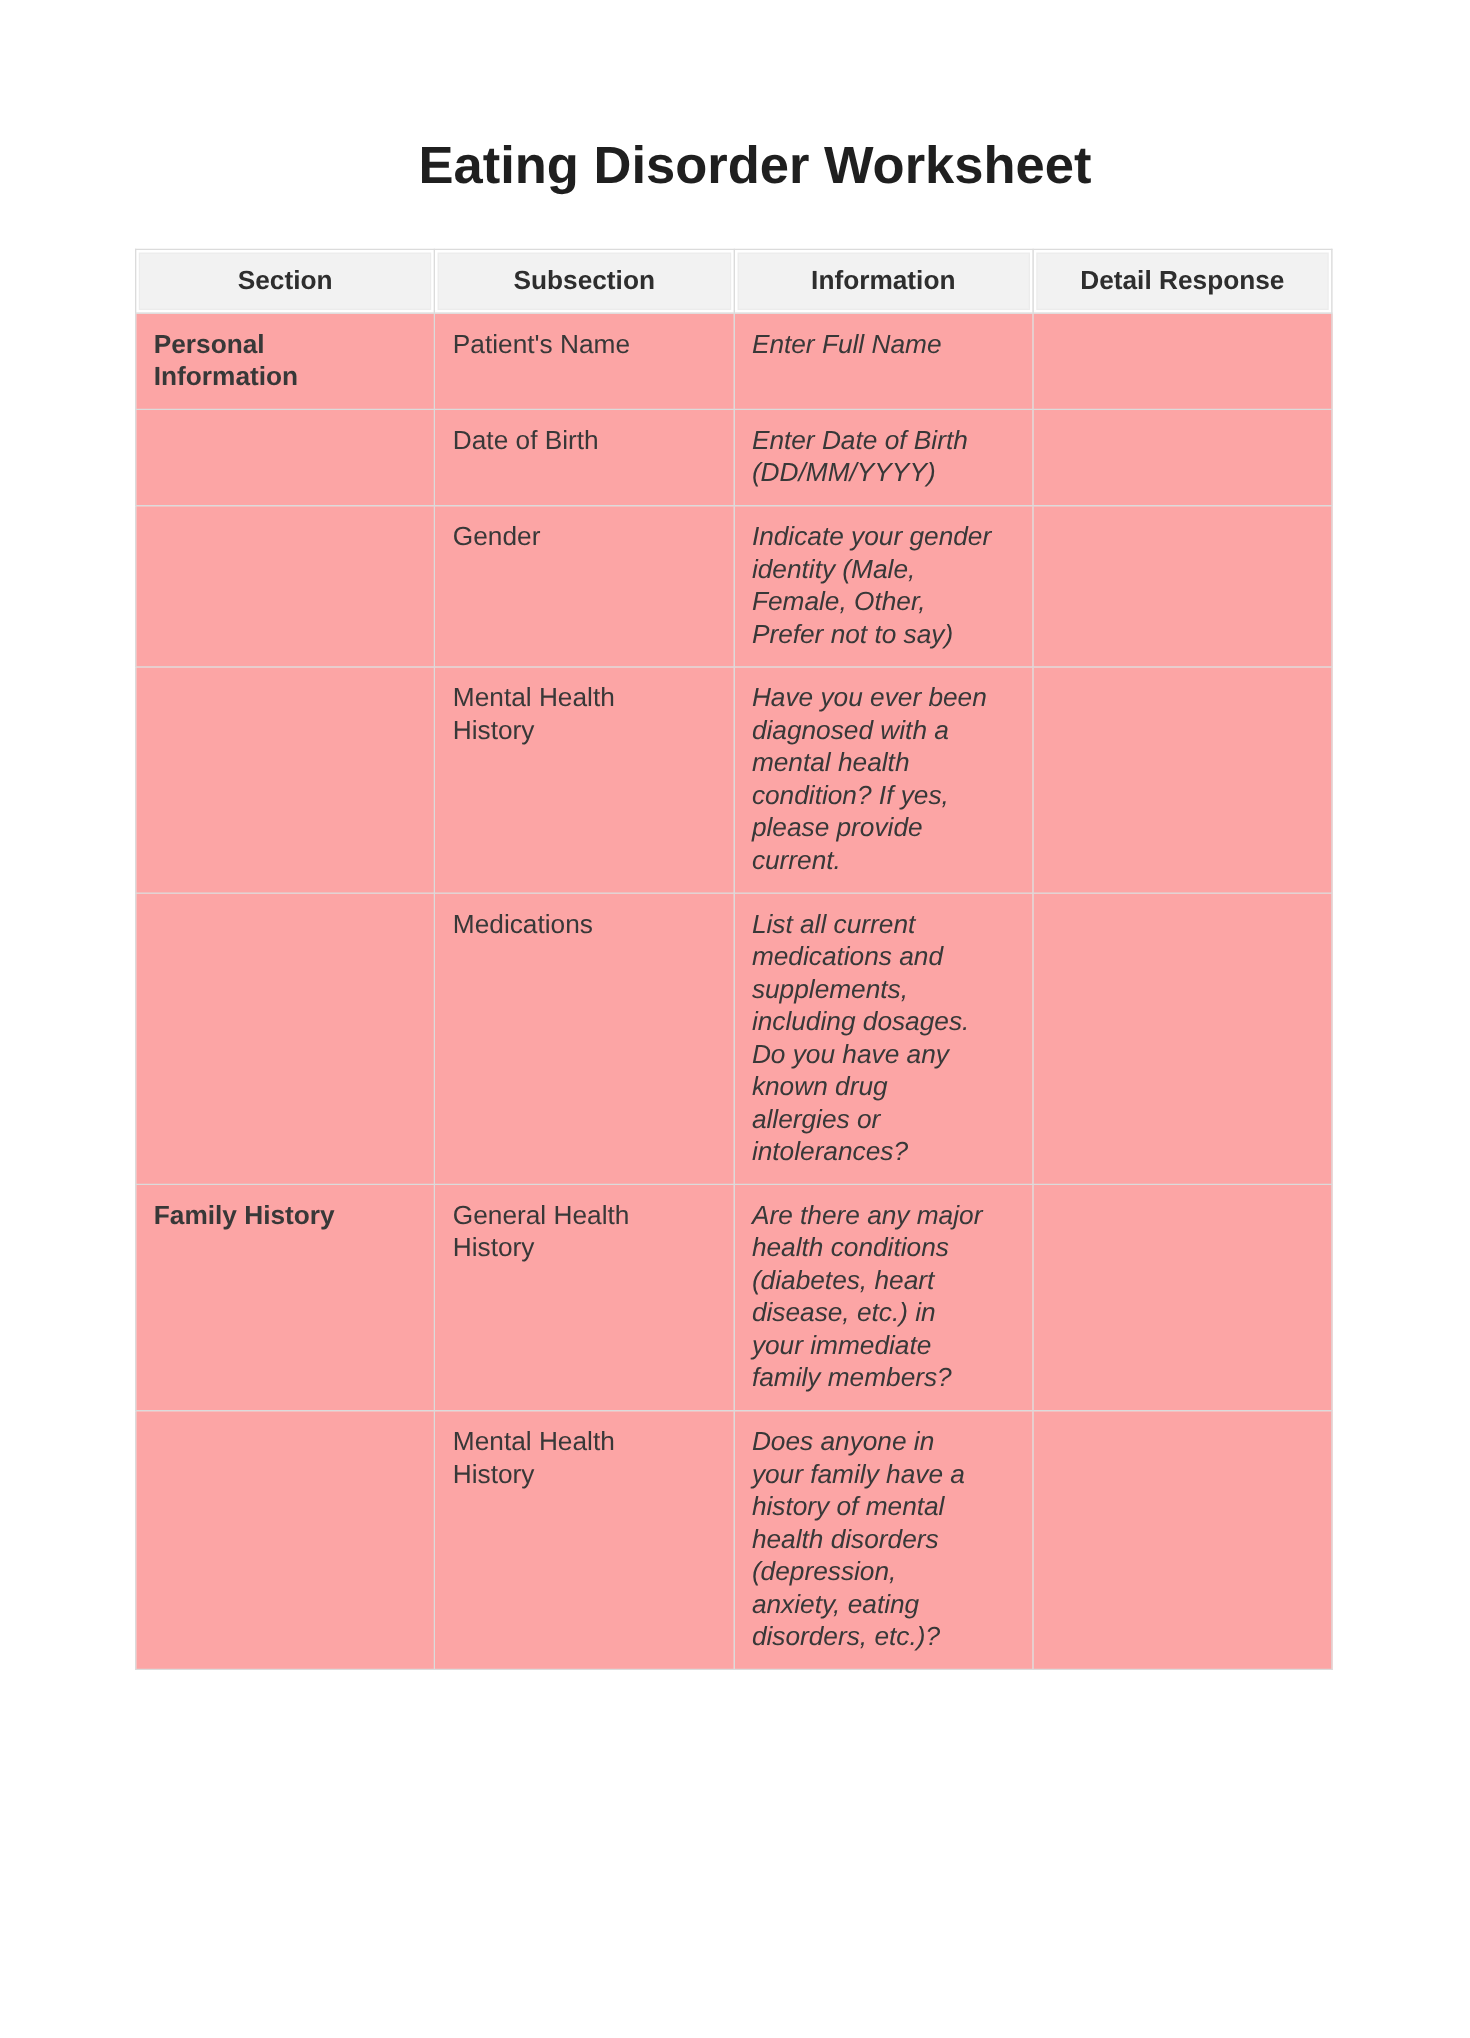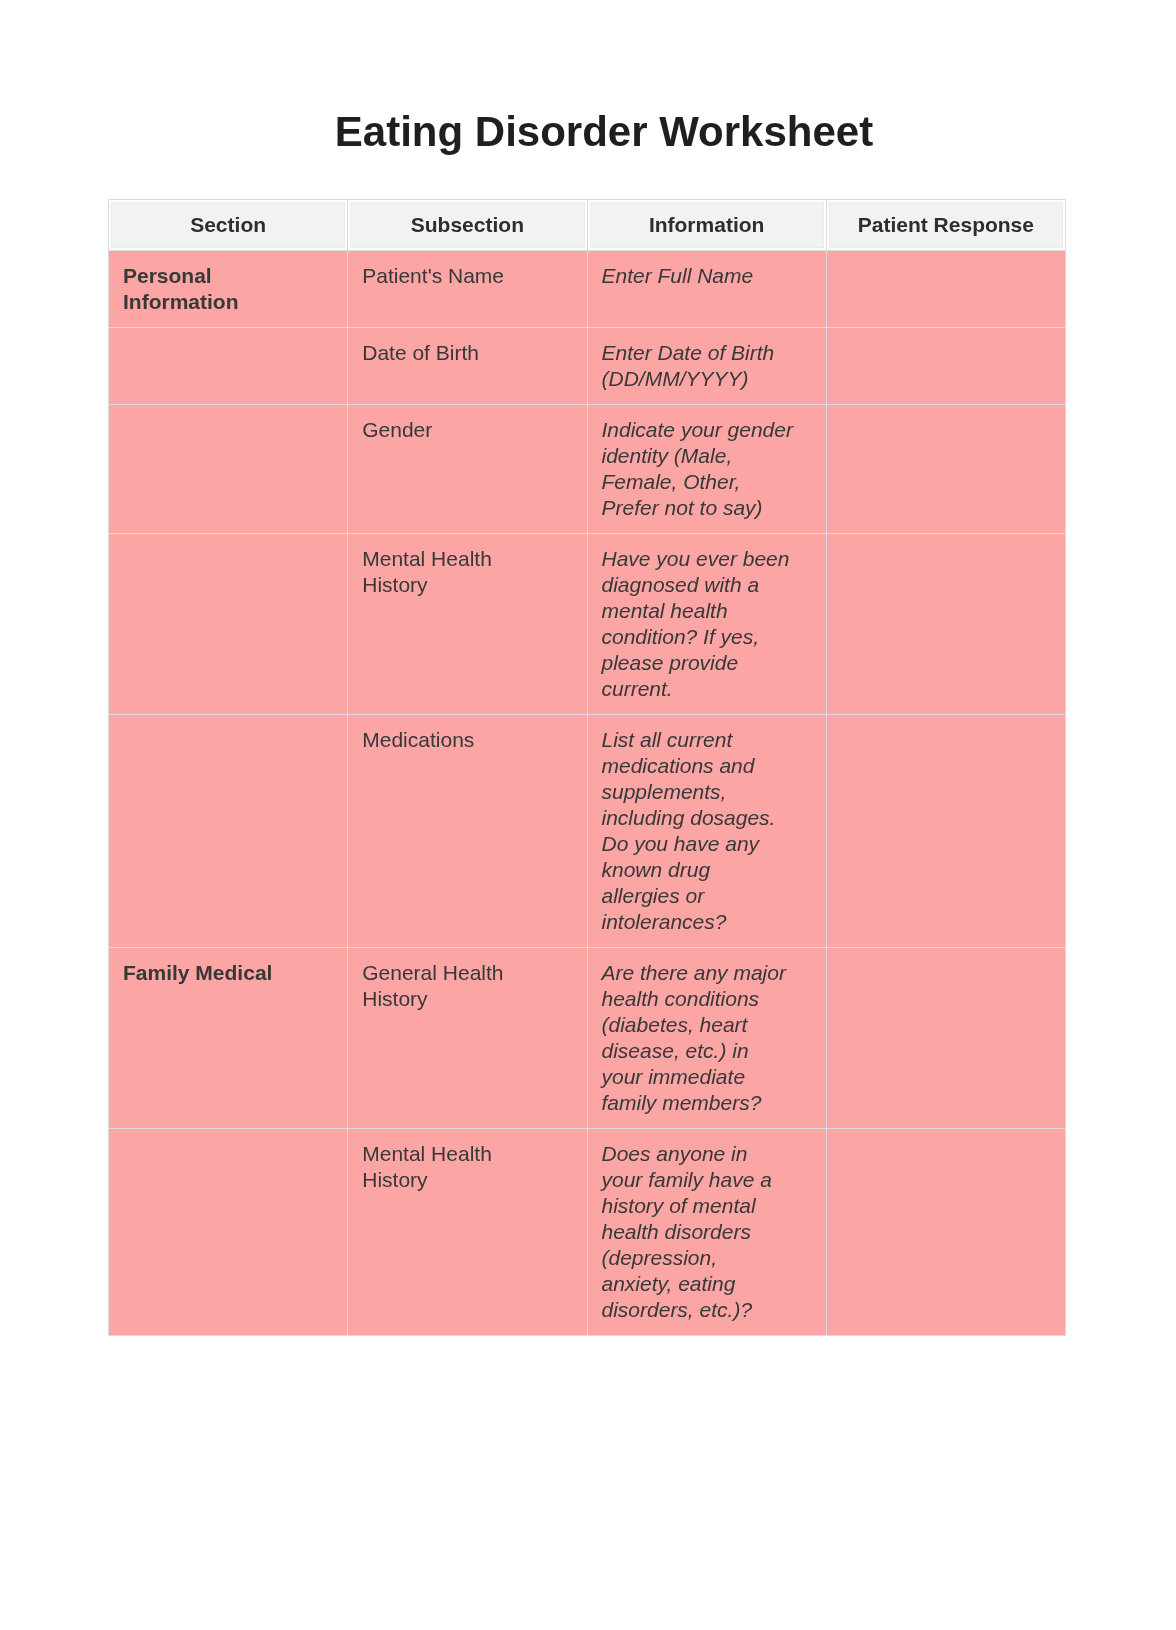--- a/index.html
+++ b/index.html
@@ -83,21 +83,21 @@
       <col>
         <col>
         <col>
         <col>
     </colgroup>
     <thead>
       <tr>
         <th>Section</th>
         <th>Subsection</th>
         <th>Information</th>
-        <th>Patient Response</th>
+        <th>Detail Response</th>
       </tr>
     </thead>
     <tbody>
       <tr>
         <td class="cell-section">Personal
 Information</td>
         <td class="cell-subsection">Patient's Name</td>
         <td class="cell-instructions">Enter Full Name</td>
         <td class="cell-response"></td>
       </tr>
@@ -136,21 +136,21 @@
 medications and
 supplements,
 including dosages.
 Do you have any
 known drug
 allergies or
 intolerances?</td>
         <td class="cell-response"></td>
       </tr>
       <tr>
-        <td class="cell-section">Family Medical</td>
+        <td class="cell-section">Family History</td>
         <td class="cell-subsection">General Health
 History</td>
         <td class="cell-instructions">Are there any major
 health conditions
 (diabetes, heart
 disease, etc.) in
 your immediate
 family members?</td>
         <td class="cell-response"></td>
       </tr>

